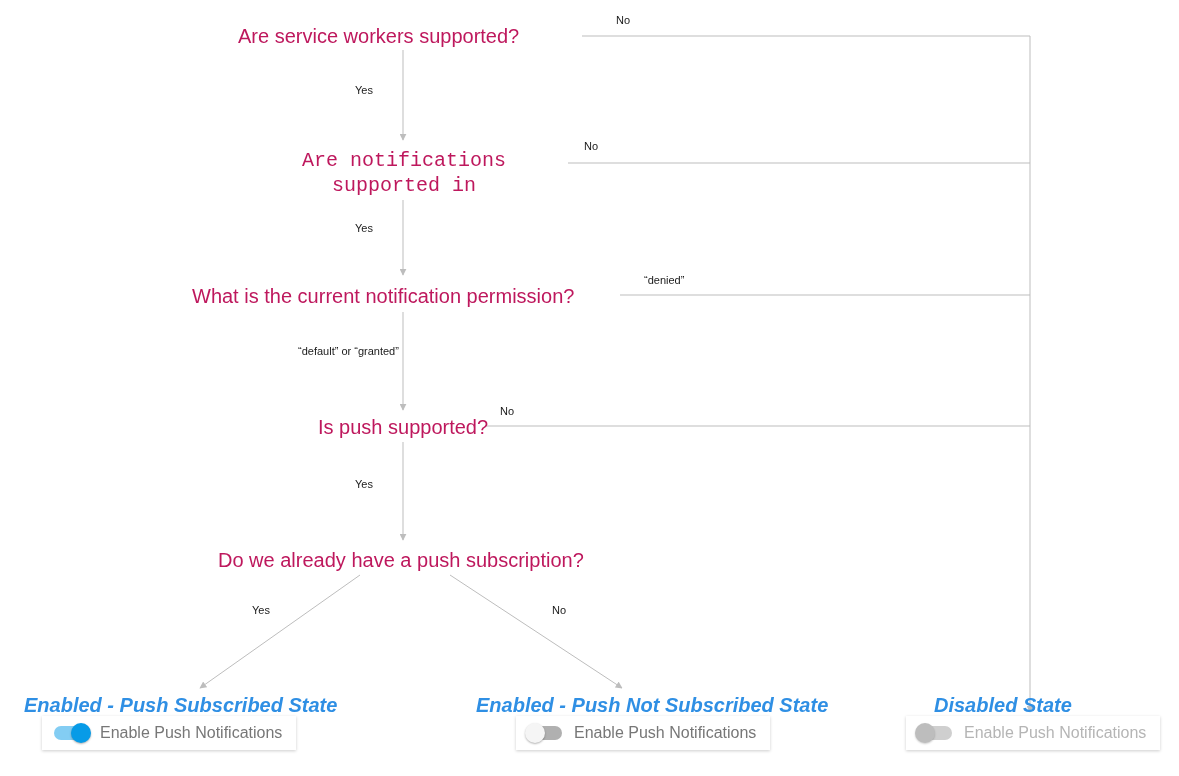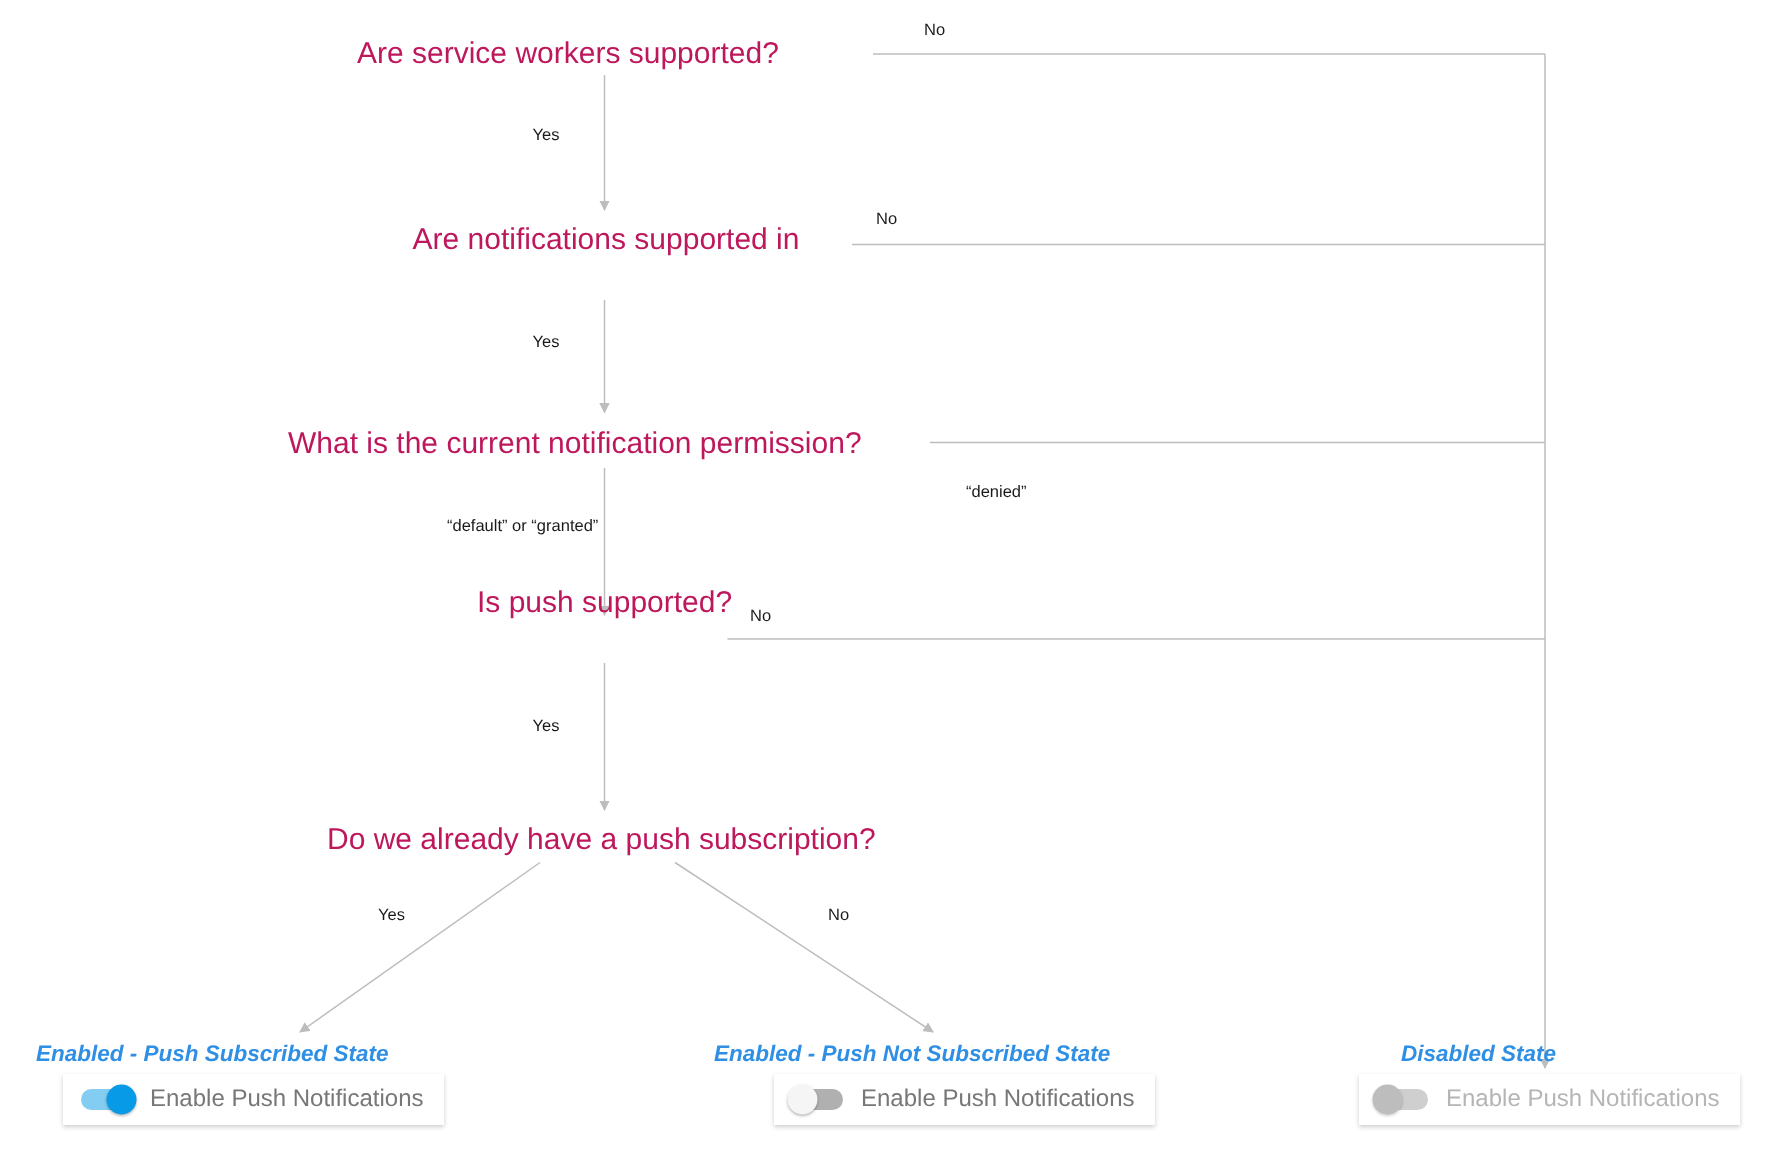--- a/index.html
+++ b/index.html
@@ -19,21 +19,21 @@
     text-align: center;
     color: #be185d;
   }
   .edge-label {
     position: absolute;
     font-size: 11px;
     color: #1a1a1a;
   }
   .state-label {
     position: absolute;
-    font-size: 15px;
+    font-size: 20px;
     font-style: italic;
     font-weight: 600;
     color: #2F8FE4;
   }
   .toggle-card {
     position: absolute;
     background: #fff;
     box-shadow: 0 1px 3px rgba(0,0,0,0.2);
     padding: 8px 14px 8px 12px;
     display: flex;
@@ -102,33 +102,33 @@
   <line x1="403" y1="200" x2="403" y2="275" marker-end="url(#arr)"></line>
   <line x1="403" y1="312" x2="403" y2="410" marker-end="url(#arr)"></line>
   <line x1="403" y1="442" x2="403" y2="540" marker-end="url(#arr)"></line>
 
   <line x1="360" y1="575" x2="200" y2="688" marker-end="url(#arr)"></line>
   <line x1="450" y1="575" x2="622" y2="688" marker-end="url(#arr)"></line>
 </svg>
 
 <div class="question" style="left:238px; top:24px;">Are service workers supported?</div>
 
-<div class="question" style="left:244px; top:148px; width:320px;">
+<div class="question" style="left:244px; top:148px; width:320px;font-family:Liberation Mono, monospace;">
   <span>Are notifications supported in</span><br>
 </div>
 
 <div class="question" style="left:192px; top:284px;">What is the current notification permission?</div>
 
-<div class="question" style="left:318px; top:390px;">Is push supported?</div>
+<div class="question" style="left:318px; top:415px;">Is push supported?</div>
 
 <div class="question" style="left:218px; top:548px;">Do we already have a push subscription?</div>
 
 <div class="edge-label" style="left:616px; top:14px;">No</div>
 <div class="edge-label" style="left:584px; top:140px;">No</div>
-<div class="edge-label" style="left:644px; top:274px;margin-top:48px;">“denied”</div>
+<div class="edge-label" style="left:644px; top:274px;">“denied”</div>
 <div class="edge-label" style="left:500px; top:405px;">No</div>
 
 <div class="edge-label" style="left:355px; top:84px;">Yes</div>
 <div class="edge-label" style="left:355px; top:222px;">Yes</div>
 <div class="edge-label" style="left:298px; top:345px;">“default” or “granted”</div>
 <div class="edge-label" style="left:355px; top:478px;">Yes</div>
 
 <div class="edge-label" style="left:252px; top:604px;">Yes</div>
 <div class="edge-label" style="left:552px; top:604px;">No</div>
 

